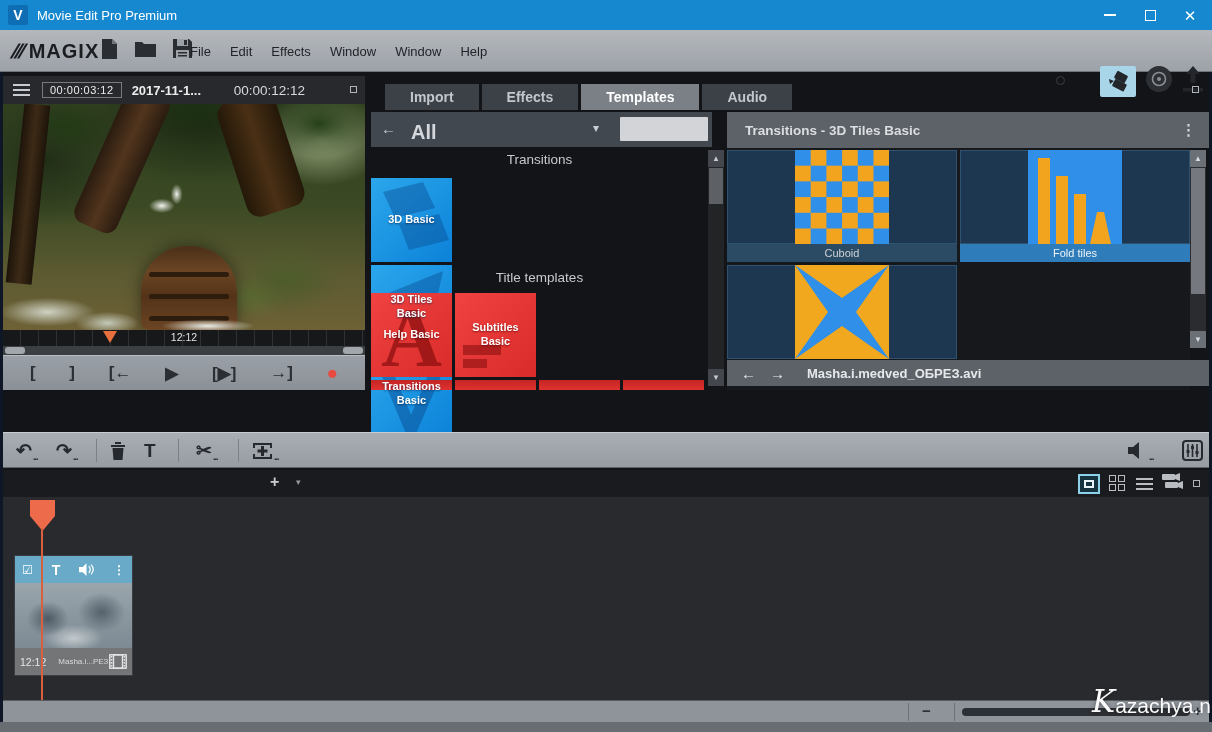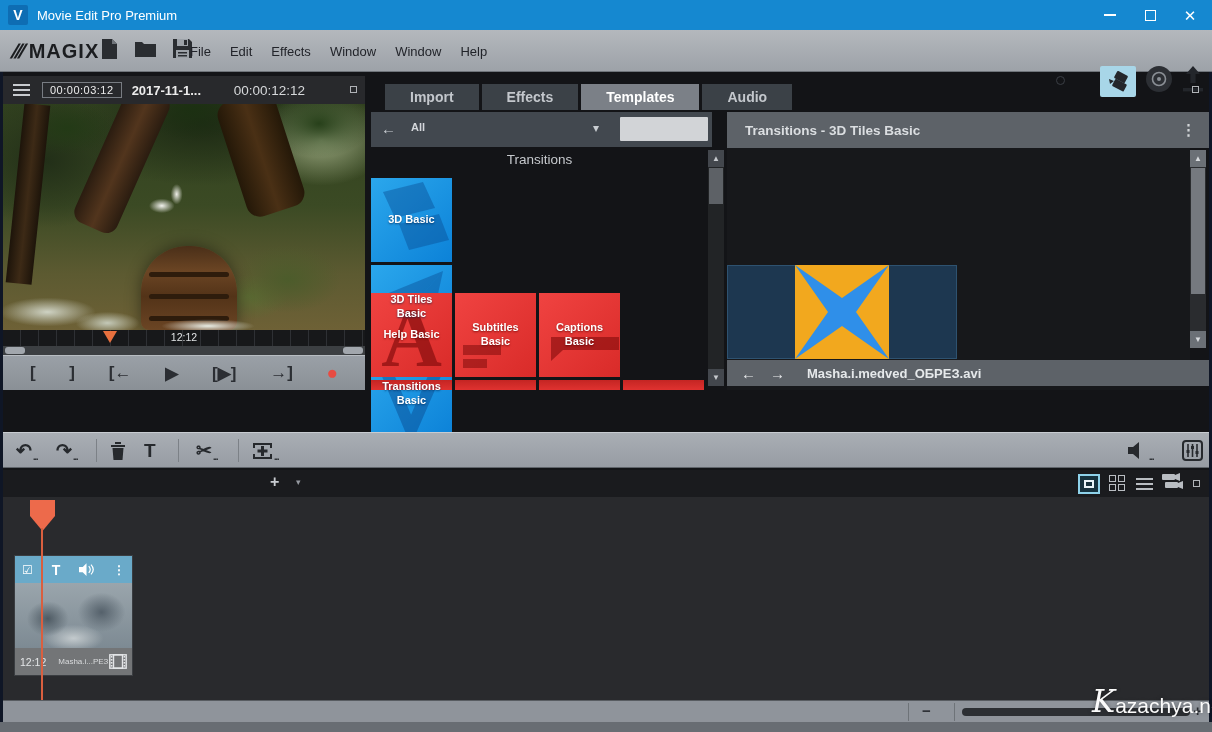--- a/index.html
+++ b/index.html
@@ -88,21 +88,21 @@
   .t-btn { color:#2b2e33; font-size:17px; font-weight:bold; }
   .t-rec { color:#e84b42; font-size:19px; }
 
   
   .mp-tabs { position:absolute; left:385px; top:84px; display:flex; gap:3px; }
   .mp-tab { height:26px; line-height:26px; padding:0 25px; background:#3b4147; color:#c3c7cc;
             font-weight:bold; font-size:14px; }
   .mp-tab.active { background:#7b8087; color:#fff; }
   .filterbar { position:absolute; left:371px; top:112px; width:341px; height:35px; background:#42484f; }
   .fb-back { position:absolute; left:10px; top:8px; color:#c9cdd2; font-size:15px; }
-  .fb-all { position:absolute; left:40px; top:9px; color:#d4d7db; font-weight:bold; font-size:11px; }
+  .fb-all { position:absolute; left:40px; top:9px; color:#d4d7db; font-weight:bold; font-size:20px; }
   .fb-chev { position:absolute; left:222px; top:9px; color:#c9cdd2; font-size:12px; }
   .fb-search { position:absolute; right:4px; top:5px; width:88px; height:24px; background:#d2d4d7; border:0; border-radius:1px; font-size:12px; padding:0 5px; }
 
   .mp-section-title { position:absolute; left:371px; width:337px; text-align:center; color:#c6c9cd; font-size:13.5px; }
   .mp-row { position:absolute; left:371px; display:flex; gap:3px; }
   .tile { position:relative; width:81px; height:84px; overflow:hidden; display:flex; align-items:center; justify-content:center; }
   .tile.blue { background:linear-gradient(135deg,#2ba7ec,#0c82d8); }
   .tile.red  { background:linear-gradient(135deg,#f04341,#d92b29); }
   .tile svg.shape { position:absolute; left:0; top:0; }
   .tile .tlabel { position:relative; z-index:2; color:#fff; font-weight:bold; font-size:11px; text-align:center;
@@ -360,41 +360,36 @@
     </div>
     <div class="tile blue">
       <svg class="shape" width="81" height="84" viewBox="0 0 81 84">
           <path d="M8 2 L40 78 L73 2" fill="none" stroke="rgba(8,70,140,.45)" stroke-width="12"></path>
         </svg>
       <span class="tlabel">Transitions
 Basic</span>
     </div>
   </div>
 
+  <div class="mp-section-title" style="top:270px;">Title templates</div>
 
   <div class="mp-row" style="top:293px;">
     <div class="tile red">
       <span class="bigA">A</span>
       <span class="tlabel">Help Basic</span>
     </div>
     <div class="tile red">
       <svg class="shape" width="81" height="84" viewBox="0 0 81 84">
           <g fill="rgba(120,8,8,.5)">
             <rect x="8" y="52" width="38" height="10"></rect>
             <rect x="8" y="66" width="24" height="9"></rect>
           </g>
         </svg>
       <span class="tlabel">Subtitles Basic</span>
     </div>
-    <div class="tile red">
-      <svg class="shape" width="81" height="84" viewBox="0 0 81 84">
-          <polygon points="12,44 80,44 80,57 24,57 12,68" fill="rgba(120,8,8,.55)"></polygon>
-        </svg>
-      <span class="tlabel">Captions Basic</span>
-    </div>
   </div>
 
   <div class="mp-row" style="top:380px;">
     <div class="tile-stub"></div>
     <div class="tile-stub"></div>
     <div class="tile-stub"></div>
     <div class="tile-stub"></div>
   </div>
 
   <div class="mp-scroll">
@@ -403,20 +398,40 @@
     <div class="sc-btn sc-dn">▼</div>
   </div>
 
   <div class="detach dp-detach" style="position:absolute;"></div>
   <div class="dp-header">
     <div class="dp-title">Transitions - 3D Tiles Basic</div>
     <div class="dp-kebab">⋮</div>
   </div>
 
   <div class="dp-content">
+    <div class="dtile" style="left:0; top:2px;">
+      <div class="prev">
+          <div class="pat pat-checker"></div>
+        </div>
+      <div class="dlabel">Cuboid</div>
+    </div>
+    <div class="dtile" style="left:233px; top:2px;">
+      <div class="prev">
+        <svg class="pat" viewBox="0 0 94 94">
+            <rect width="94" height="94" fill="#2f8fe9"></rect>
+            <g fill="#f2a41e">
+              <rect x="10" y="8" width="12" height="86"></rect>
+              <rect x="28" y="26" width="12" height="68"></rect>
+              <rect x="46" y="44" width="12" height="50"></rect>
+              <polygon points="69,62 76,62 83,94 62,94"></polygon>
+            </g>
+          </svg>
+      </div>
+      <div class="dlabel sel">Fold tiles</div>
+    </div>
     <div class="dtile" style="left:0; top:117px;">
       <div class="prev" style="height:94px;">
         <svg class="pat" viewBox="0 0 94 94">
             <rect width="94" height="94" fill="#f2a81e"></rect>
             <polygon points="0,0 47,33 94,0 61,47 94,94 47,61 0,94 33,47" fill="#2f8fe9"></polygon>
           </svg>
       </div>
     </div>
   </div>
 

